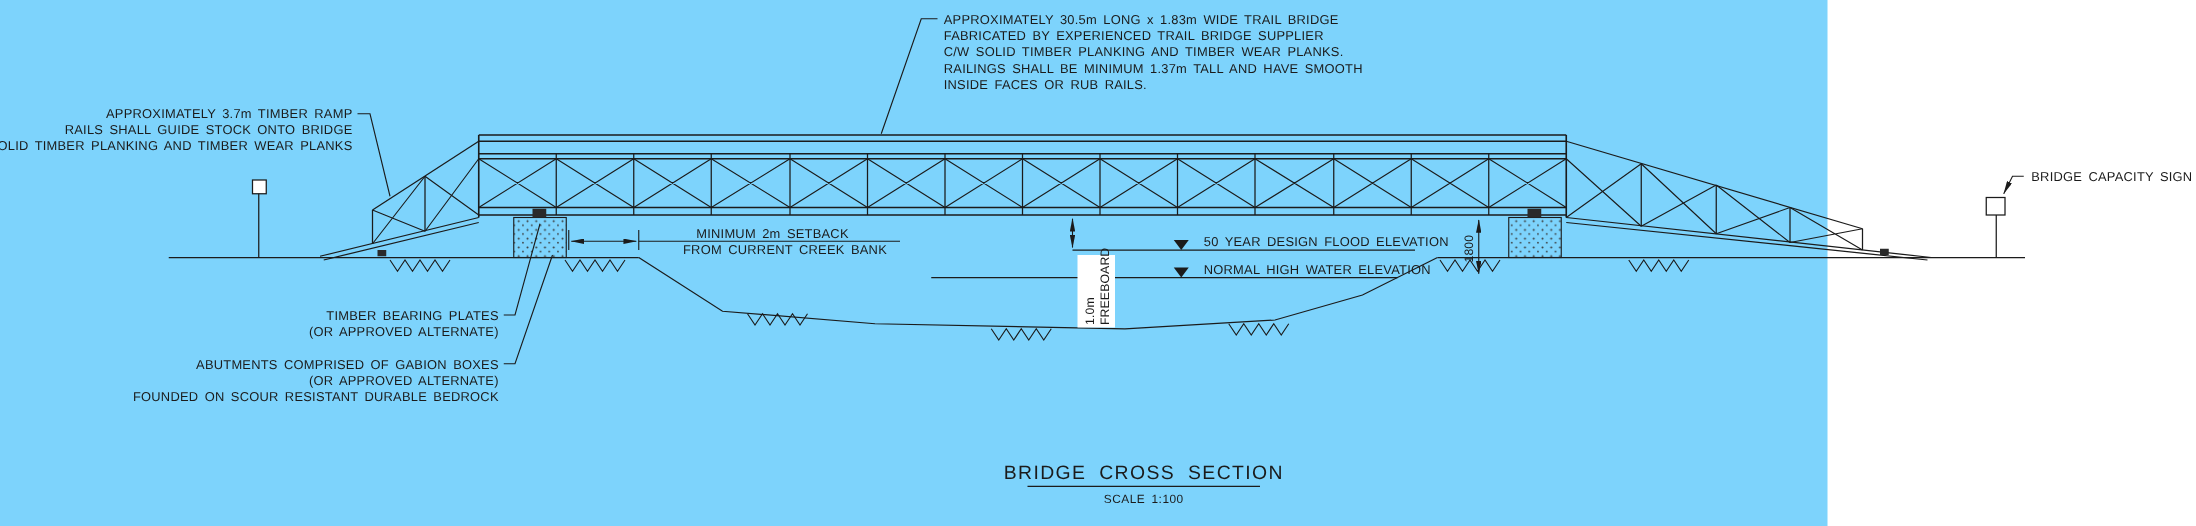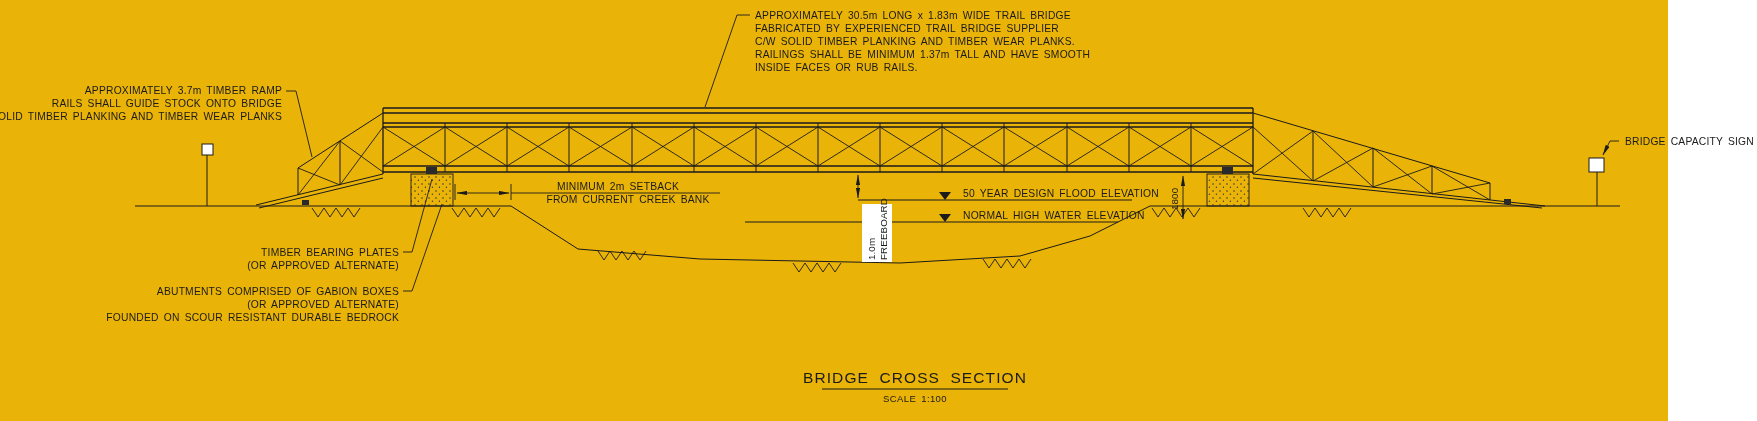--- a/index.html
+++ b/index.html
@@ -1,17 +1,17 @@
 <!DOCTYPE html>
 <html><head>
 <meta charset="utf-8">
 <style>
   html,body{margin:0;padding:0;background:#ffffff;}
   body{width:1757px;height:421px;overflow:hidden;}
-  .canvas{position:relative;width:1668px;height:421px;background:#eab308;}
+  .canvas{position:relative;width:1462px;height:421px;background:#7dd3fc;}
   svg{display:block;}
   .cad{font-family:"Liberation Sans",sans-serif;font-size:10.3px;fill:#1b1b1b;letter-spacing:0.2px;word-spacing:2px;}
   .cad-small{font-family:"Liberation Sans",sans-serif;font-size:9.8px;fill:#1b1b1b;letter-spacing:0.1px;word-spacing:2px;}
   .cad-title{font-family:"Liberation Sans",sans-serif;font-size:15.5px;fill:#1b1b1b;letter-spacing:1.1px;word-spacing:5px;}
   .cad-scale{font-family:"Liberation Sans",sans-serif;font-size:9.5px;fill:#1b1b1b;letter-spacing:0.4px;word-spacing:2px;}
   .ln{stroke:#1b1b1b;stroke-width:1;fill:none;}
   .ln-thin{stroke:#1b1b1b;stroke-width:0.9;fill:none;}
   .ln-med{stroke:#1b1b1b;stroke-width:1.3;fill:none;}
 </style>
 </head>

